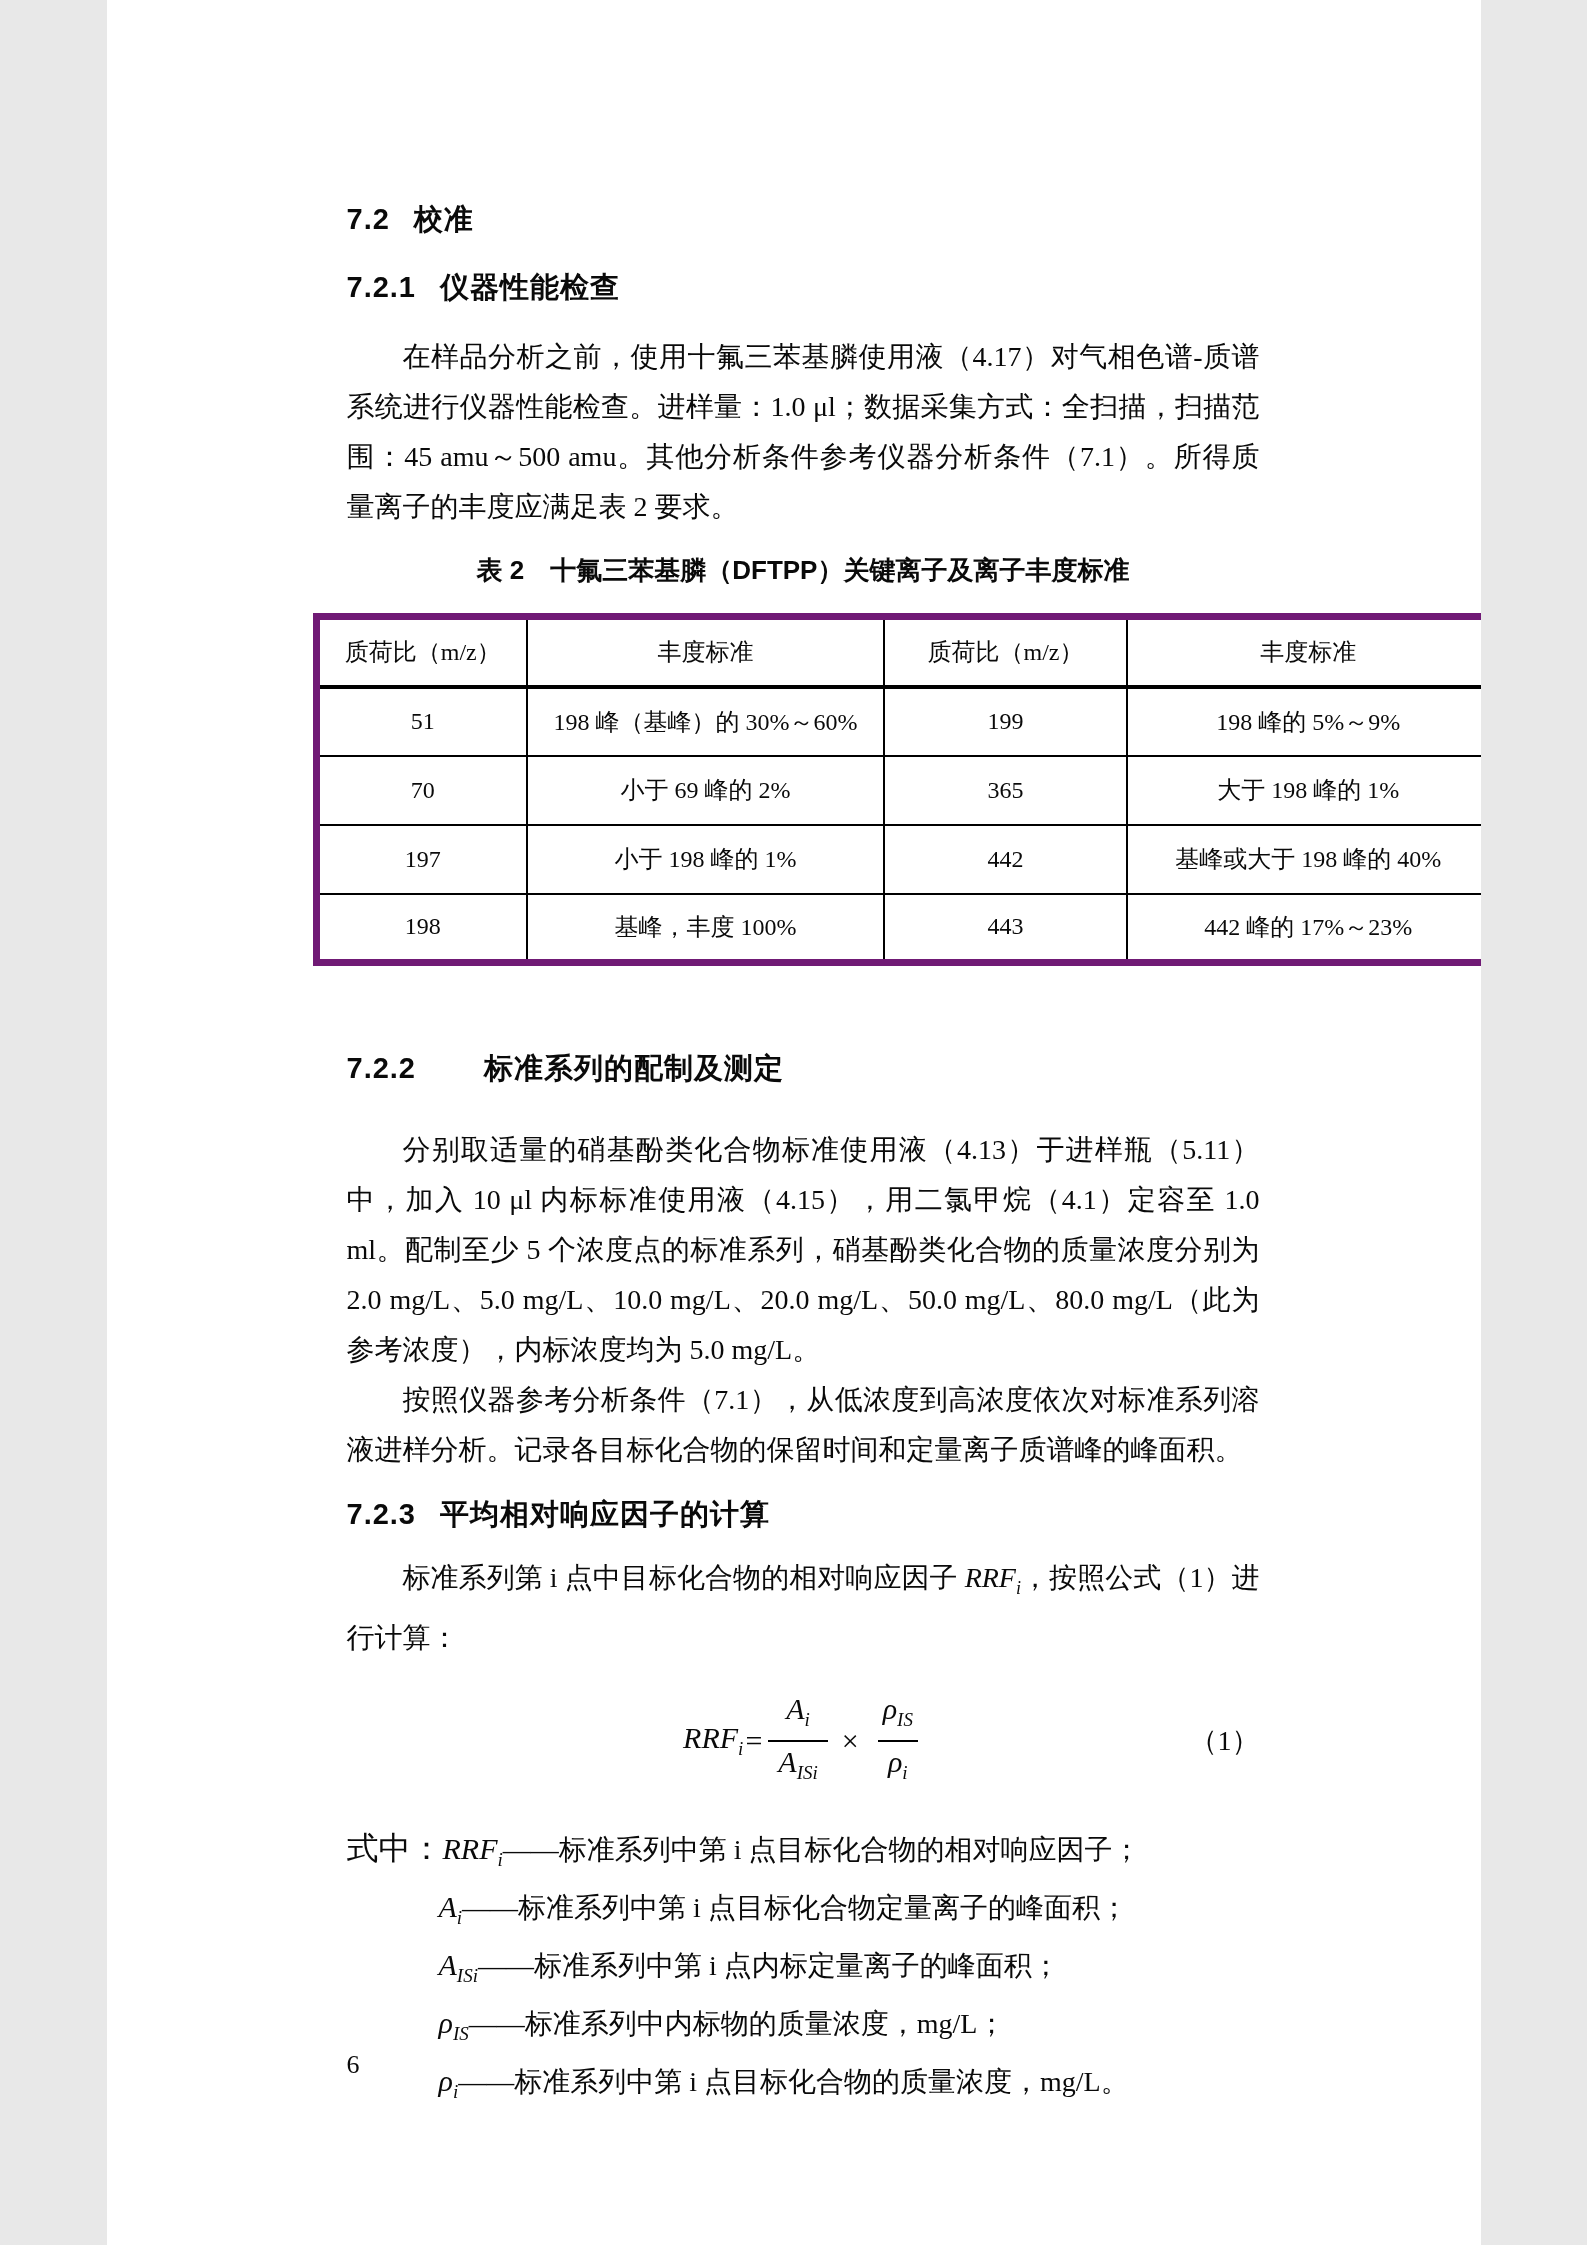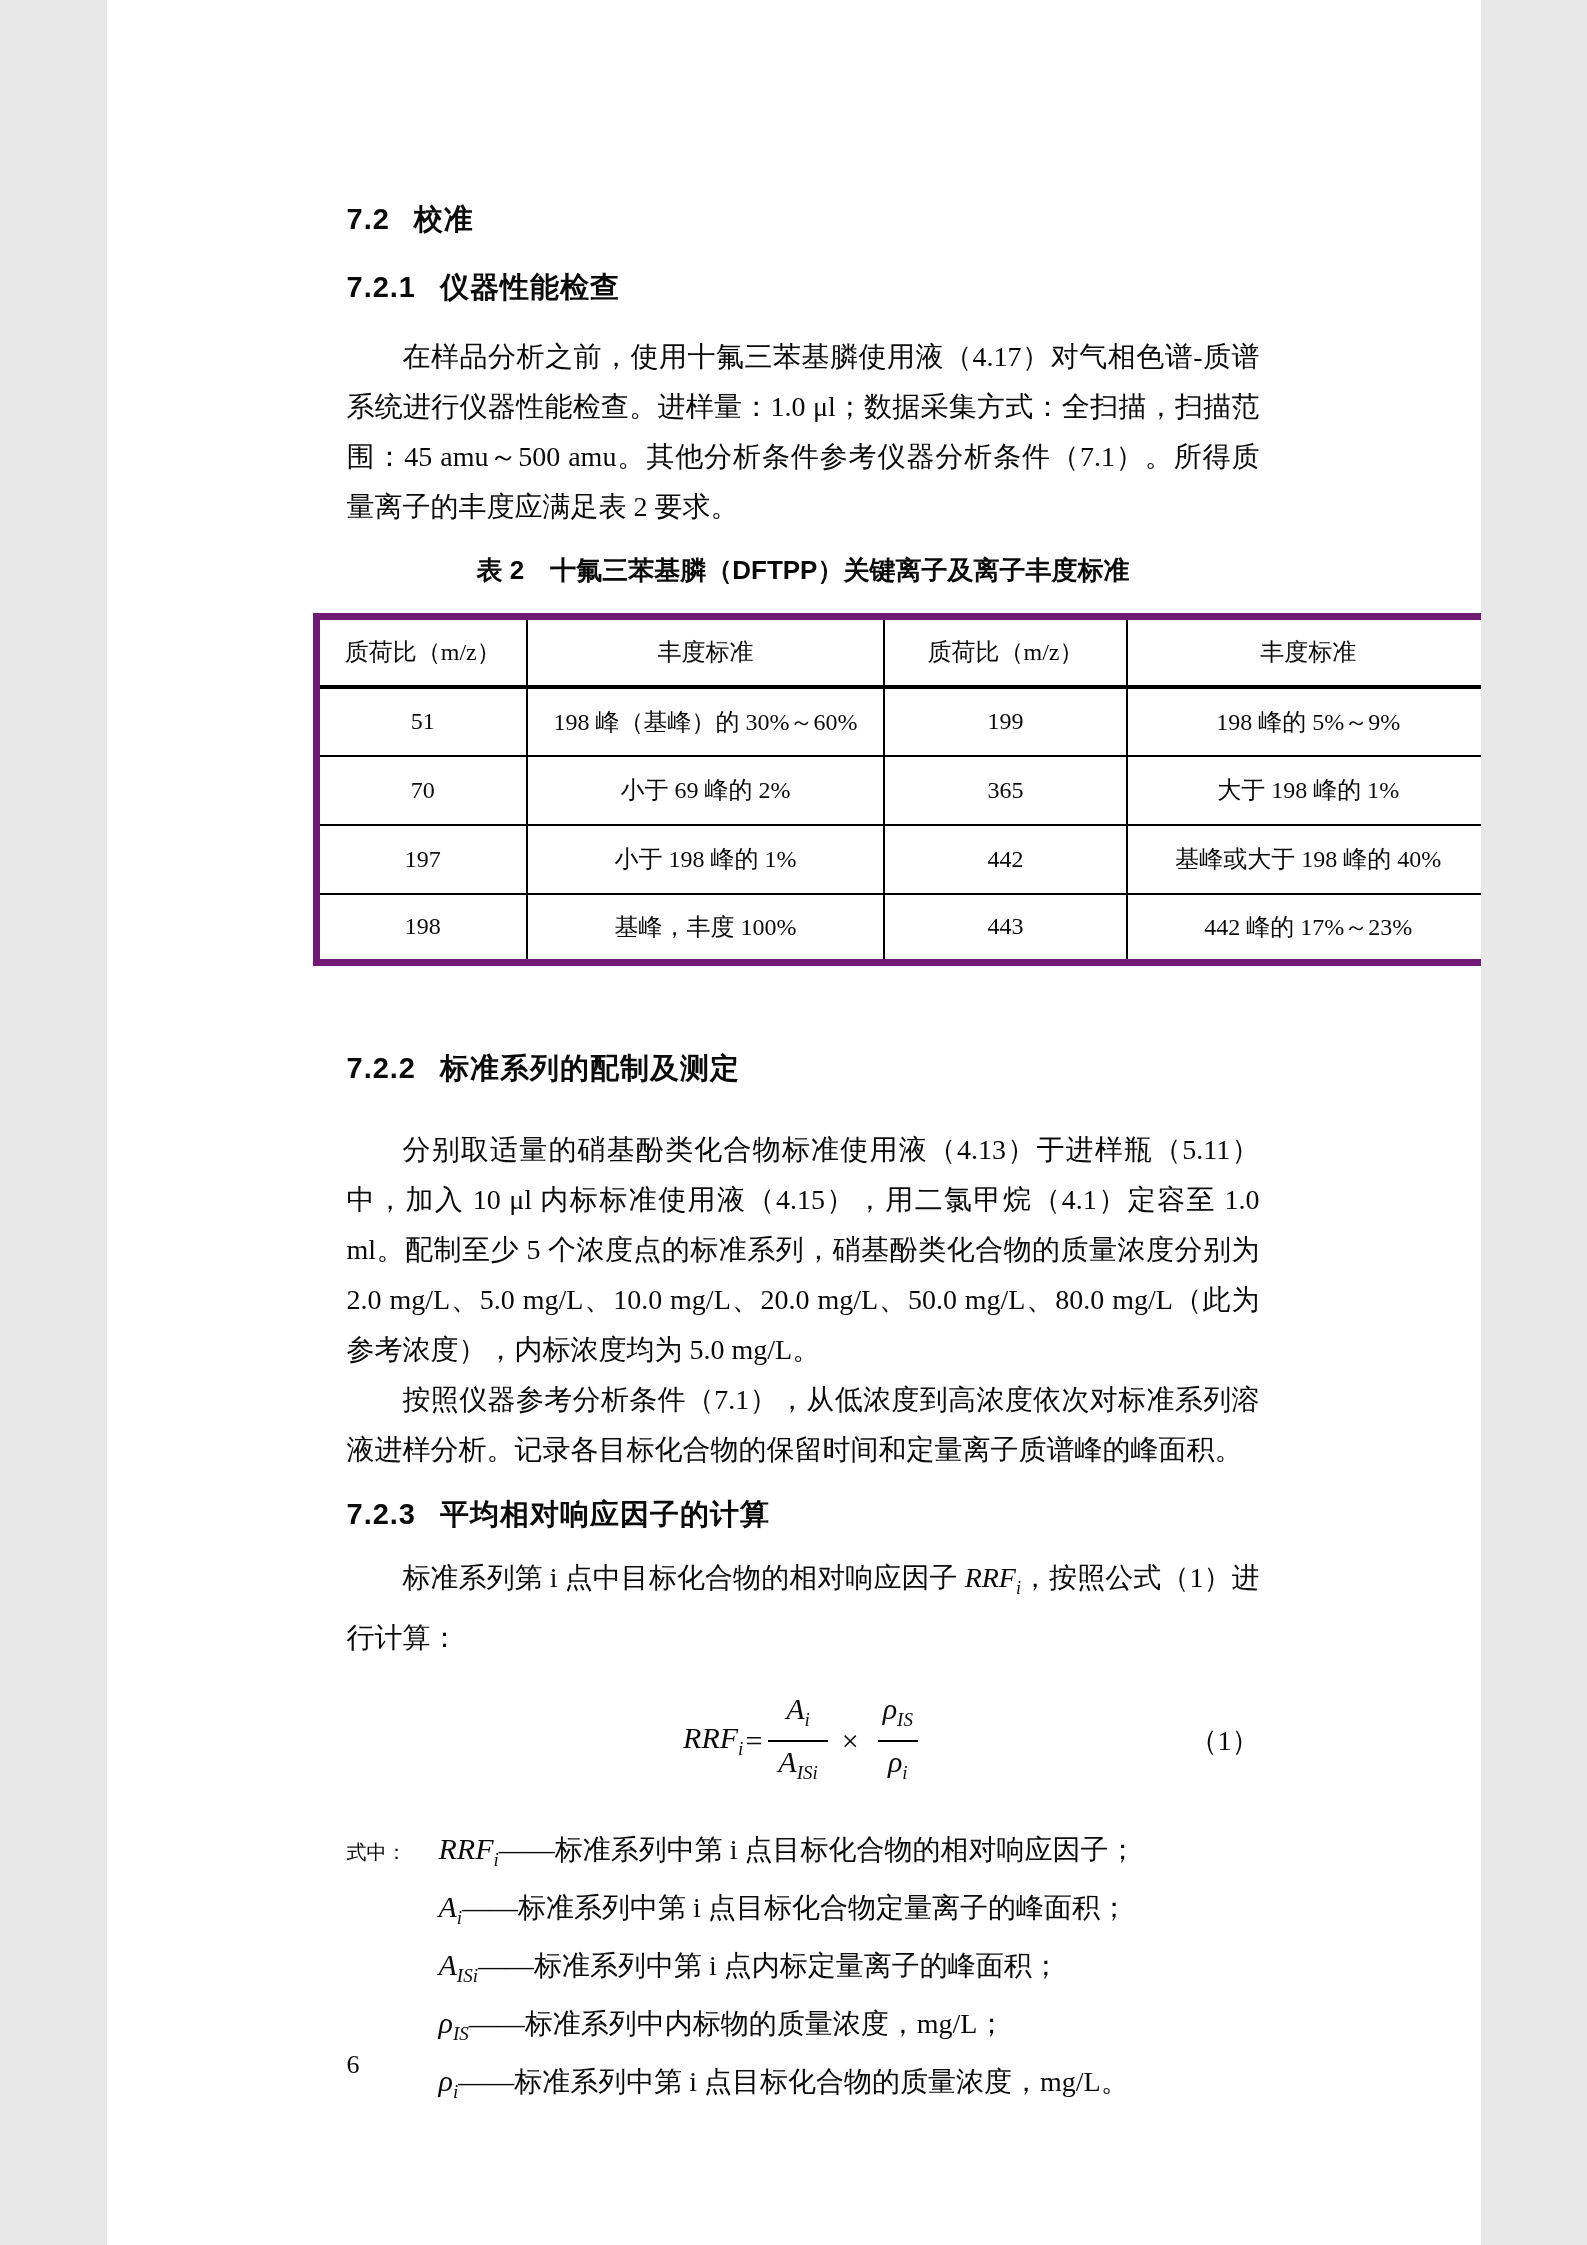--- a/index.html
+++ b/index.html
@@ -22,21 +22,21 @@
     align-items: baseline;
     font-family: "Liberation Sans", "DejaVu Sans", sans-serif;
     font-weight: bold;
     font-size: 29px;
     line-height: 34px;
     letter-spacing: 1px;
   }
   .heading .sec-num { margin-right: 24px; }
   .h72  { margin-top: 202px; }
   .h721 { margin-top: 34px; }
-  .h722 { margin-top: 85px; }
+  .h722 { margin-top: 85px; gap: 44px; }
   .h723 { margin-top: 22px; }
   .para {
     font-size: 28px;
     line-height: 50px;
     text-align: justify;
     text-justify: inter-ideograph;
     text-indent: 2em;
   }
   .p721  { margin-top: 28px; }
   .p722a { margin-top: 40px; font-family: Liberation Serif, serif; }
@@ -109,21 +109,21 @@
   .definitions { margin-top: 20px; }
   .def-line {
     display: flex;
     align-items: baseline;
     font-size: 28px;
     line-height: 47px;
     white-space: nowrap;
   }
   .def-label {
     flex: 0 0 92px;
-    font-size: 20px;
+    font-size: 32px;
   }
   .def-symbol {
     font-family: "Liberation Serif", "DejaVu Serif", serif;
     font-style: italic;
     font-size: 30px;
   }
   .def-symbol sub { font-size: 19px; font-style: italic; }
   .def-text { font-size: 28px; }
   .page-number {
     position: absolute;

